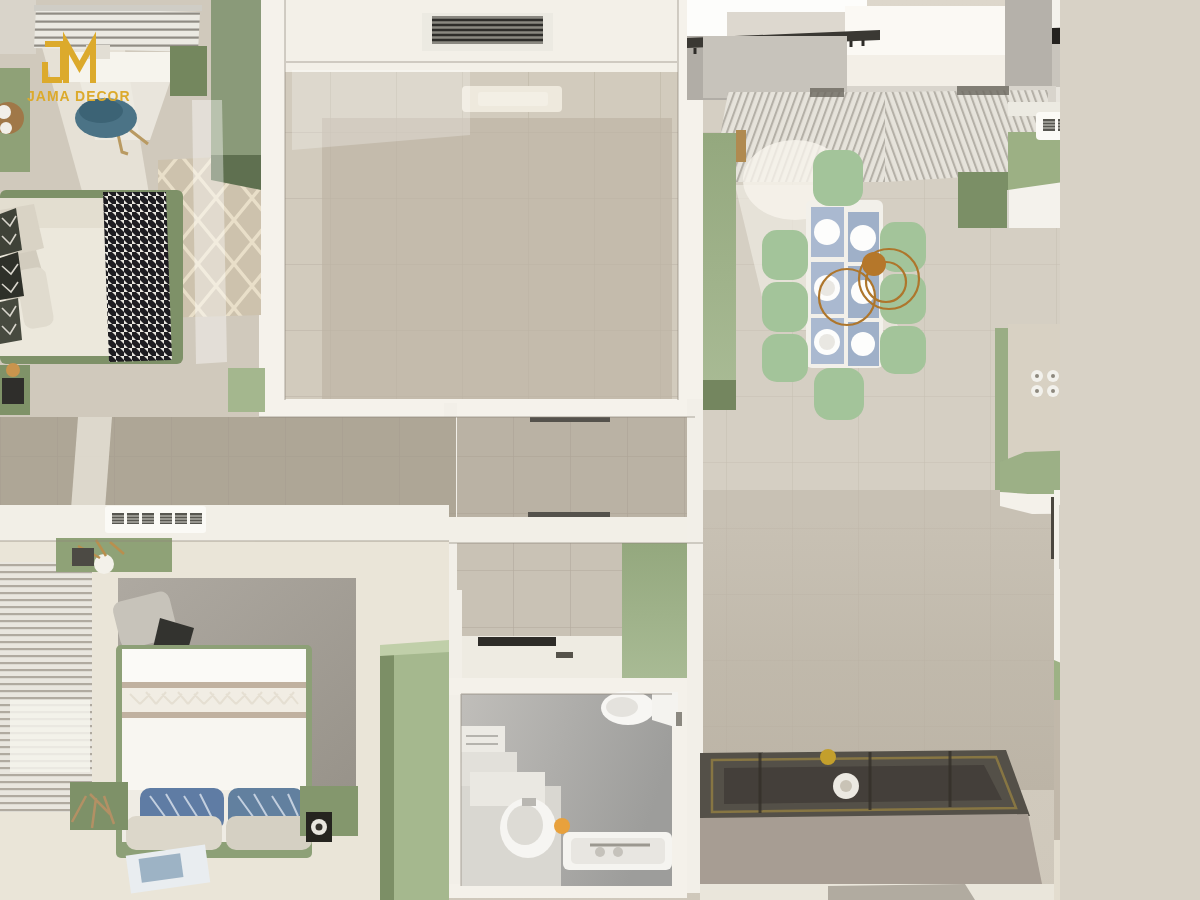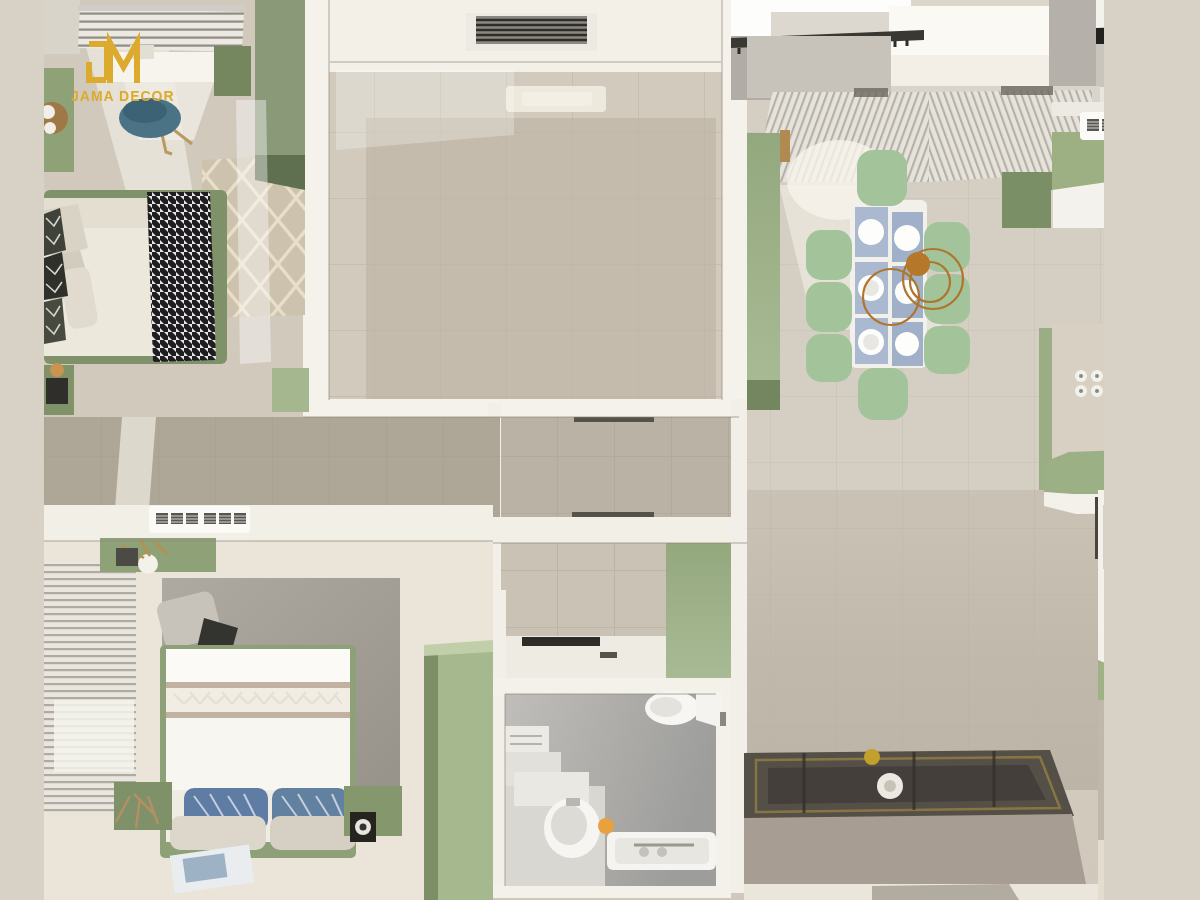--- a/index.html
+++ b/index.html
@@ -1,16 +1,16 @@
 <!DOCTYPE html>
 <html><head>
 <meta charset="utf-8">
 <style>
 html,body{margin:0;padding:0;background:#d8d2c6;}
-#stage{width:1060px;height:900px;position:relative;overflow:hidden;font-family:"Liberation Sans",sans-serif;padding-left:44px;}
+#stage{width:1060px;height:900px;position:relative;overflow:hidden;font-family:"Liberation Sans",sans-serif;}
 </style>
 </head>
 <body>
 <div id="stage">
 <svg width="1200" height="900" viewBox="0 0 1200 900" xmlns="http://www.w3.org/2000/svg">
 <defs>
 <linearGradient id="floorA" x1="0" y1="0" x2="0" y2="1">
  <stop offset="0" stop-color="#ddd7cb"></stop>
           <stop offset="1" stop-color="#cfc8bb"></stop>
 </linearGradient>

